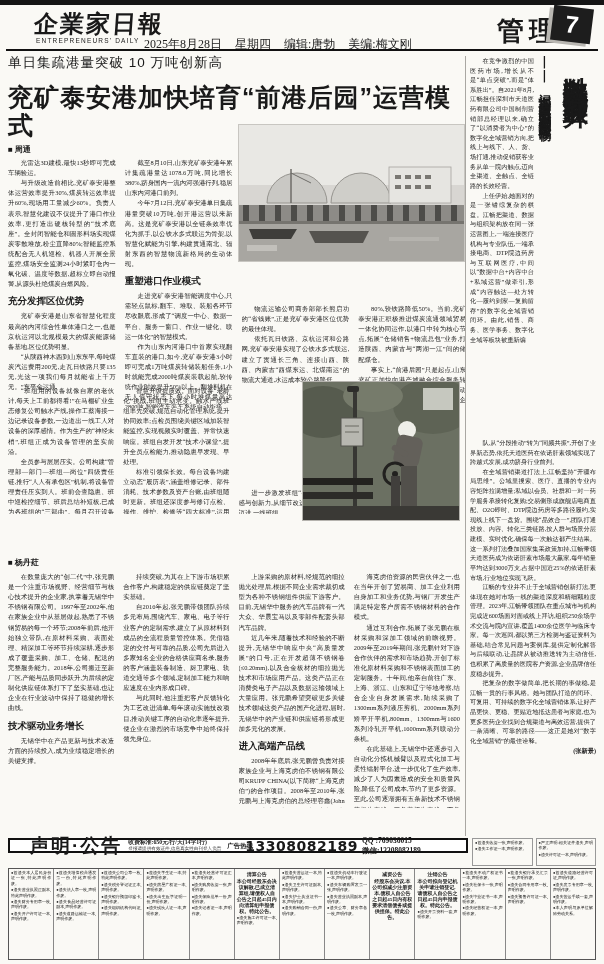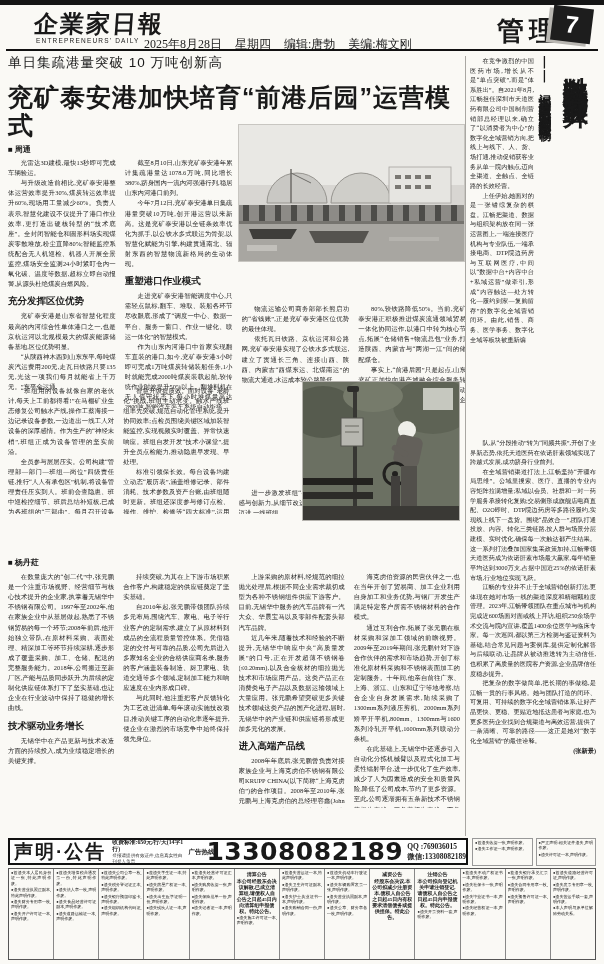--- a/index.html
+++ b/index.html
@@ -42,28 +42,28 @@
   #a3-cols{margin-top:4px;height:236px;}
   
   #sb-rule{left:465px;top:56px;width:1px;height:780px;background:#a9a7a2;}
   #sidebar{left:470px;top:54px;width:126px;height:782px;}
   #sb-top{position:absolute;left:0;top:2px;width:64px;height:376px;overflow:hidden;}
   #sb-top .col p,#sb-bottom .col p{font-size:6.2px;line-height:1.55;}
   #sb-subtitle{position:absolute;left:66px;top:2px;height:380px;writing-mode:vertical-rl;font-family:"Liberation Sans",sans-serif;font-weight:bold;font-size:12.5px;letter-spacing:1.5px;}
   #sb-headline{position:absolute;left:88px;top:2px;height:378px;writing-mode:vertical-rl;font-family:"Liberation Sans",sans-serif;font-weight:bold;font-size:25px;letter-spacing:2px;line-height:1.4;}
   #sb-bottom{position:absolute;left:0;top:384px;width:126px;height:398px;overflow:hidden;}
   
-  #notice-bar{left:8px;top:838px;width:460px;height:27px;border:2px solid #111;display:flex;align-items:center;background:#fff;}
+  #notice-bar{left:8px;top:838px;width:460px;height:15px;border:2px solid #111;display:flex;align-items:center;background:#fff;padding-left:16px;}
   #notice-title{font-family:"Liberation Sans",sans-serif;font-weight:bold;font-size:19px;letter-spacing:2px;padding:0 6px 0 4px;white-space:nowrap;}
   #fee-box{width:97px;line-height:1.25;}
   #fee-box .l1{font-size:5.8px;font-weight:bold;}
   #fee-box .l2{font-size:4.6px;color:#333;}
   #hotline{display:flex;align-items:center;white-space:nowrap;}
   #hotline .lbl{font-size:6.5px;font-weight:bold;width:16px;line-height:1.15;margin:0 2px;}
-  #hotline .num{font-family:"DejaVu Sans",sans-serif;font-weight:bold;font-size:25px;letter-spacing:0.5px;}
+  #hotline .num{font-family:"DejaVu Sans",sans-serif;font-weight:bold;font-size:14px;letter-spacing:0.5px;}
   #im-contacts{margin-left:4px;line-height:1.25;white-space:nowrap;}
   #im-contacts div{font-size:7.5px;font-weight:bold;}
   #notice-side{left:472px;top:838px;width:124px;height:28px;display:flex;gap:3px;overflow:hidden;}
   #notice-side .cl-col{border:0.5px solid #999;}
   
   #classifieds{left:8px;top:868px;width:588px;height:92px;border:1px solid #555;display:flex;}
   .cl-col{flex:1 1 0;min-width:0;overflow:hidden;border-right:1px solid #888;padding:1px 2px;}
   .cl-col:last-child{border-right:0;}
   .cl-item{font-size:4px;line-height:1.35;text-align:justify;color:#111;margin-bottom:1px;}
   .cl-head{font-size:5px;font-weight:bold;text-align:center;margin:1px 0;}

